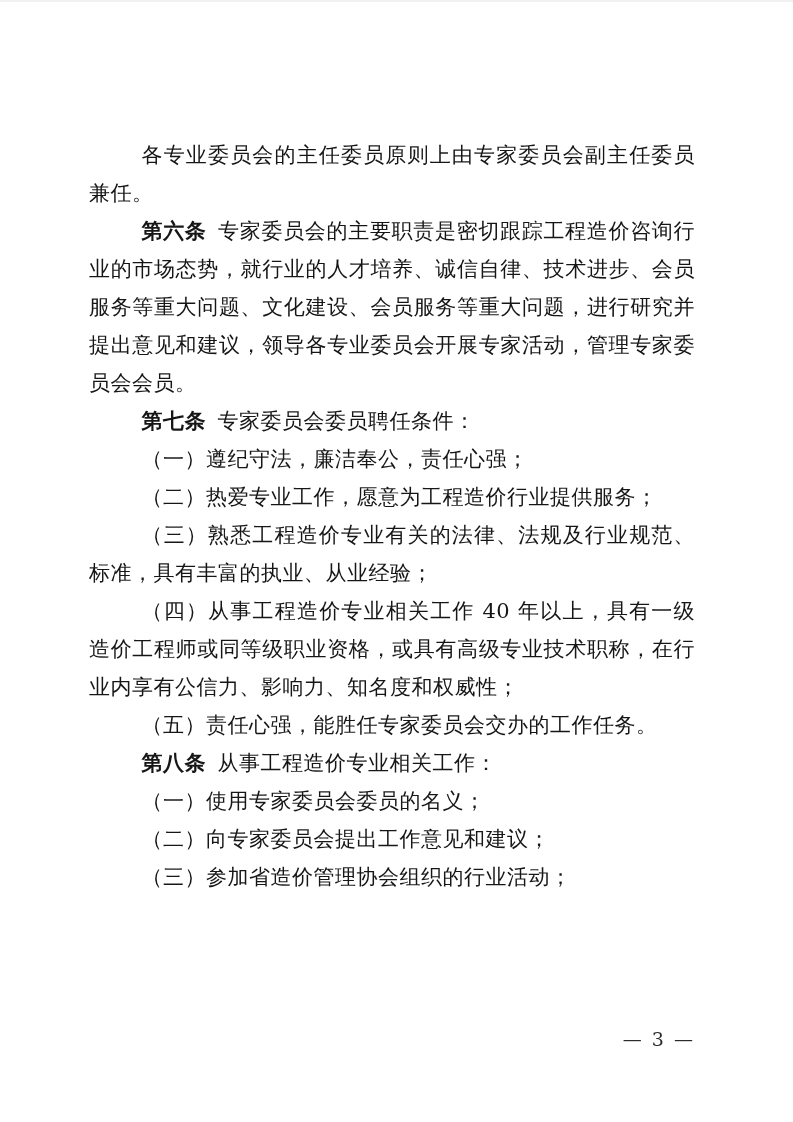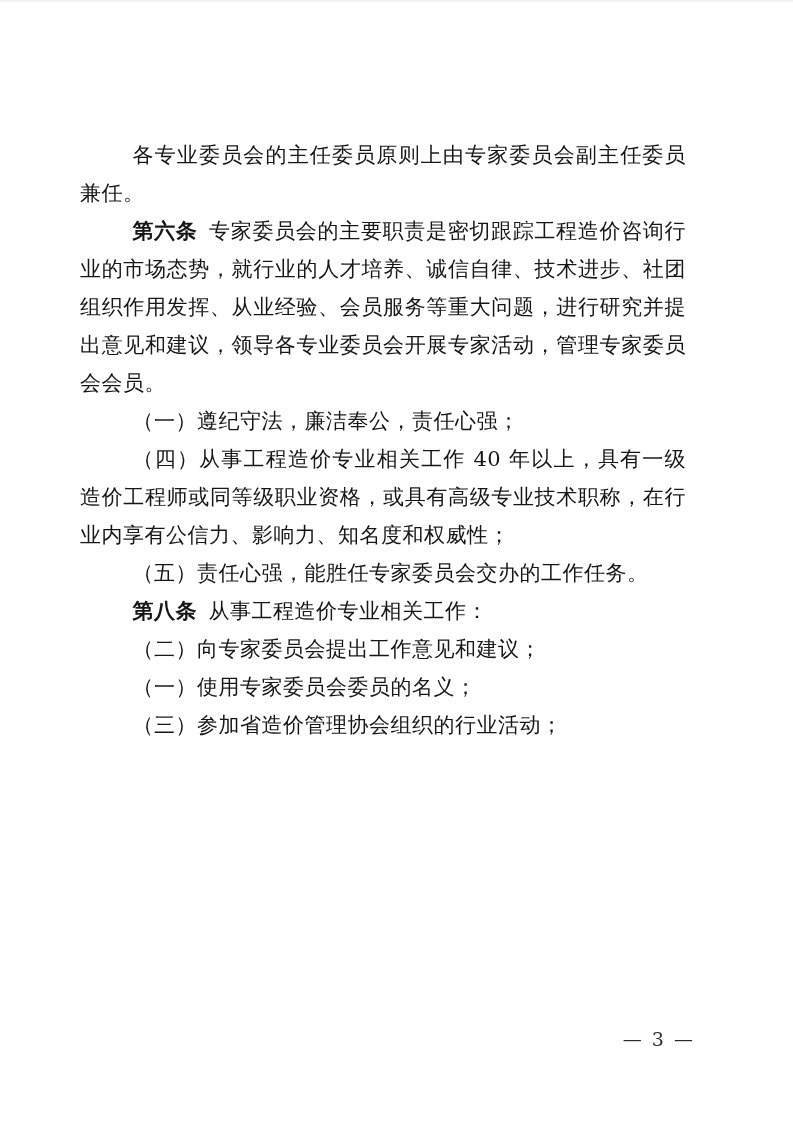--- a/index.html
+++ b/index.html
@@ -13,21 +13,21 @@
     color: #161616;
   }
   .page {
     position: absolute;
     inset: 0;
     background: #ffffff;
     border-top: 2px solid #f1f1f1;
   }
   .content {
     position: absolute;
-    left: 80px;
+    left: 89px;
     top: 134px;
     width: 606px;
   }
   .para {
     font-size: 21px;
     line-height: 38px;
     letter-spacing: 0.5px;
     text-align: justify;
     text-align-last: left;
     text-indent: 2.5em;
@@ -49,35 +49,38 @@
 </style>
 </head>
 <body>
 
 <div class="page">
   <div class="content">
 
     <p class="para">各专业委员会的主任委员原则上由专家委员会副主任委员兼任。</p>
 
 
-    <p class="para"><span class="article-label">第六条</span><span>专家委员会的主要职责是密切跟踪工程造价咨询行业的市场态势，就行业的人才培养、诚信自律、技术进步、社团组织作用发挥、从业经验、会员服务等重大问题，进行研究并提出意见和建议，领导各专业委员会开展专家活动，管理专家委员会会员。</span></p>
+    <p class="para"><span class="article-label">第六条</span><span>专家委员会的主要职责是密切跟踪工程造价咨询行业的市场态势，就行业的人才培养、诚信自律、技术进步、会员服务等重大问题、文化建设、会员服务等重大问题，进行研究并提出意见和建议，领导各专业委员会开展专家活动，管理专家委员会会员。</span></p>
 
+    <p class="para"><span class="article-label">第七条</span><span>专家委员会委员聘任条件：</span></p>
 
     <p class="para">（一）遵纪守法，廉洁奉公，责任心强；</p>
 
+    <p class="para">（二）热爱专业工作，愿意为工程造价行业提供服务；</p>
 
+    <p class="para">（三）熟悉工程造价专业有关的法律、法规及行业规范、标准，具有丰富的执业、从业经验；</p>
 
     <p class="para">（四）从事工程造价专业相关工作 40 年以上，具有一级造价工程师或同等级职业资格，或具有高级专业技术职称，在行业内享有公信力、影响力、知名度和权威性；</p>
 
     <p class="para">（五）责任心强，能胜任专家委员会交办的工作任务。</p>
 
     <p class="para"><span class="article-label">第八条</span><span>从事工程造价专业相关工作：</span></p>
 
+    <p class="para">（一）使用专家委员会委员的名义；</p>
+
     <p class="para">（二）向专家委员会提出工作意见和建议；</p>
-
-    <p class="para">（一）使用专家委员会委员的名义；</p>
 
     <p class="para">（三）参加省造价管理协会组织的行业活动；</p>
 
   </div>
 
   <div class="page-number">— 3 —</div>
 </div>
 
 </body></html>

